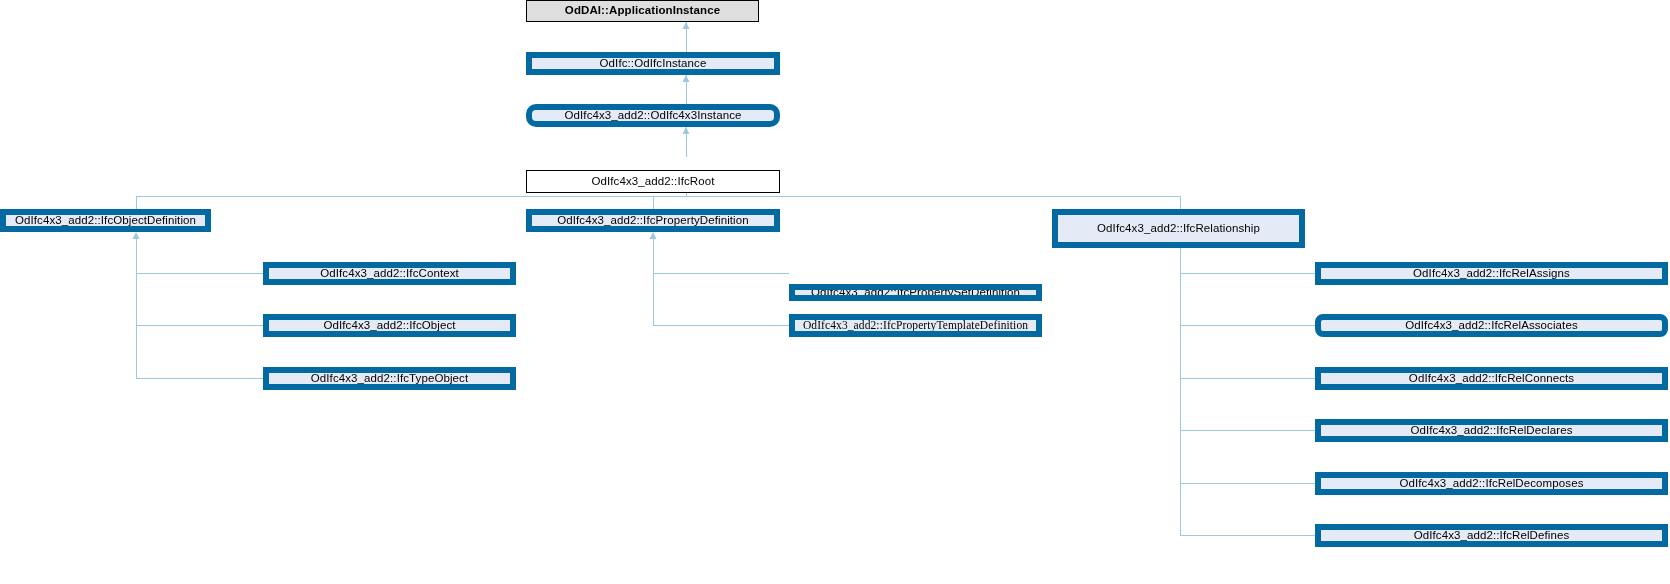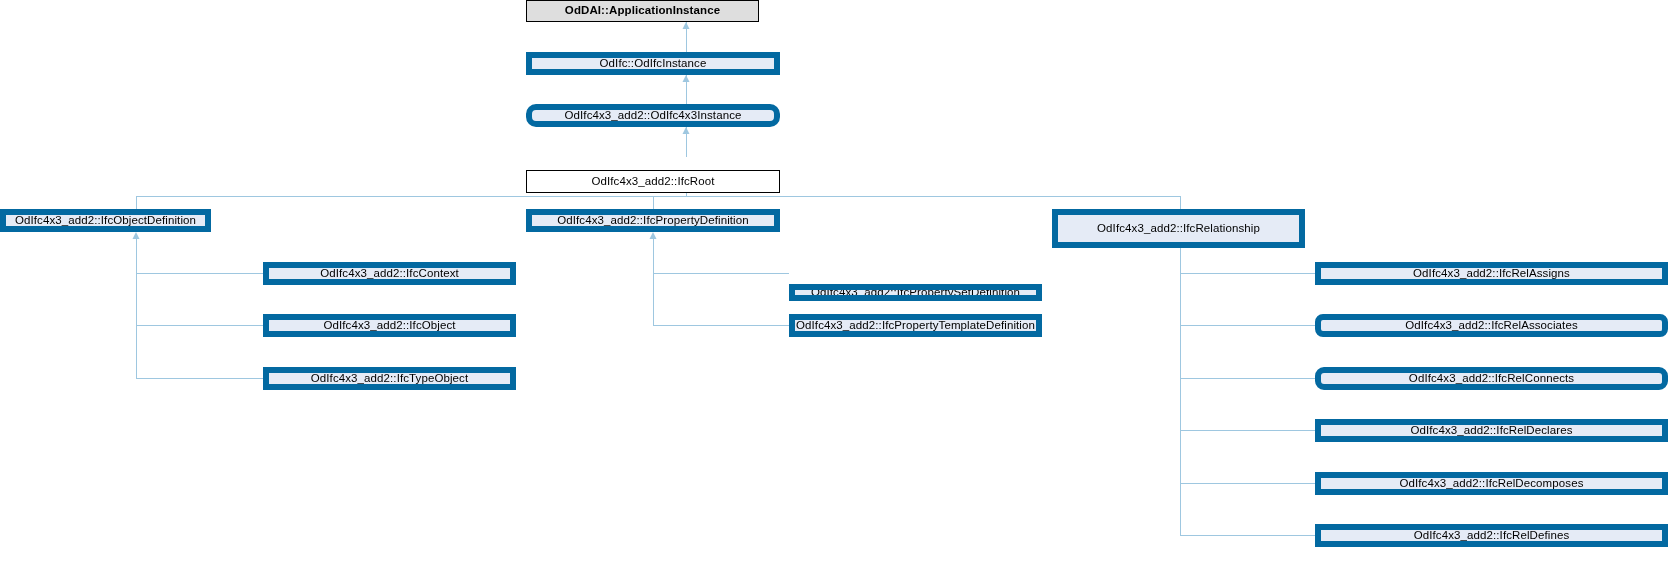--- a/index.html
+++ b/index.html
@@ -144,30 +144,30 @@
       </div>
       <div class="node normal folded" style="left: 263px; top: 314px; width: 253px; height: 23px;">
         <span class="label">OdIfc4x3_add2::IfcObject</span>
       </div>
       <div class="node normal folded" style="left: 263px; top: 367px; width: 253px; height: 23px;">
         <span class="label">OdIfc4x3_add2::IfcTypeObject</span>
       </div>
       <div class="node normal folded" style="left: 789px; top: 244px; width: 253px; height: 17px; margin-top: 40px;">
         <span class="label">OdIfc4x3_add2::IfcPropertySetDefinition</span>
       </div>
-      <div class="node normal folded" style="left: 789px; top: 314px; width: 253px; height: 23px;">
+      <div class="node normal folded" style="left: 789px; top: 314px; width: 253px; height: 23px; font-family: Liberation Serif, serif;">
         <span class="label">OdIfc4x3_add2::IfcPropertyTemplateDefinition</span>
       </div>
       <div class="node normal folded" style="left: 1315px; top: 262px; width: 353px; height: 23px;">
         <span class="label">OdIfc4x3_add2::IfcRelAssigns</span>
       </div>
       <div class="node normal folded" style="left: 1315px; top: 314px; width: 353px; height: 23px; border-radius: 8px;">
         <span class="label">OdIfc4x3_add2::IfcRelAssociates</span>
       </div>
-      <div class="node normal folded" style="left: 1315px; top: 367px; width: 353px; height: 23px; border-radius: 9px;">
+      <div class="node normal folded" style="left: 1315px; top: 367px; width: 353px; height: 23px;">
         <span class="label">OdIfc4x3_add2::IfcRelConnects</span>
       </div>
       <div class="node normal folded" style="left: 1315px; top: 419px; width: 353px; height: 23px;">
         <span class="label">OdIfc4x3_add2::IfcRelDeclares</span>
       </div>
       <div class="node normal folded" style="left: 1315px; top: 472px; width: 353px; height: 23px;">
         <span class="label">OdIfc4x3_add2::IfcRelDecomposes</span>
       </div>
       <div class="node normal folded" style="left: 1315px; top: 524px; width: 353px; height: 23px;">
         <span class="label">OdIfc4x3_add2::IfcRelDefines</span>

